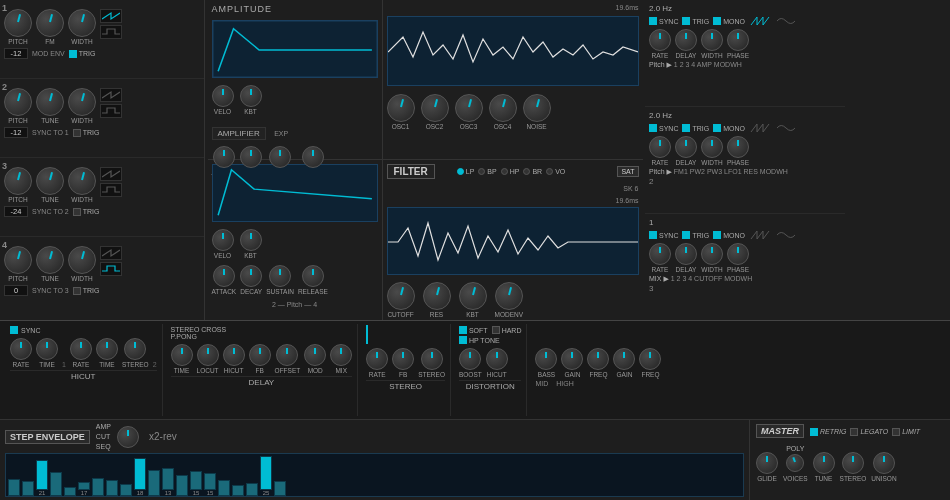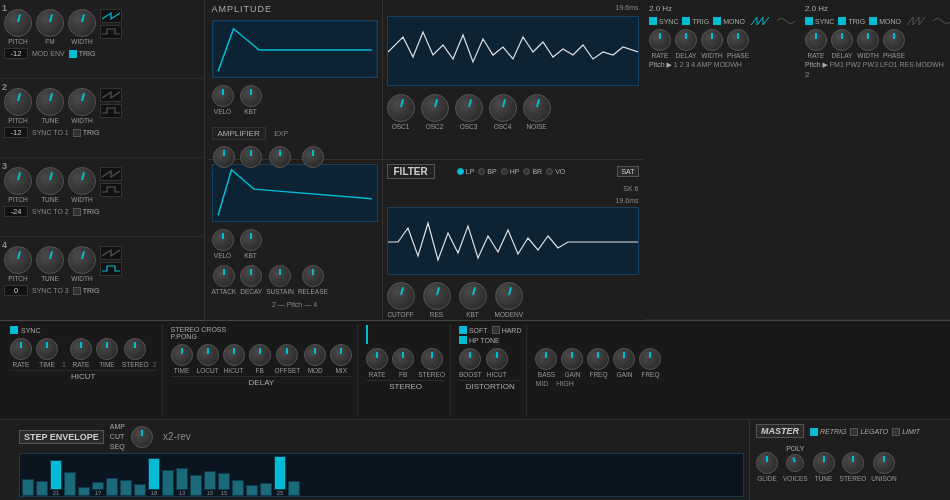--- a/index.html
+++ b/index.html
@@ -232,21 +232,22 @@
       padding: 4px;
       display: flex;
       flex-direction: column;
       gap: 3px;
     }
 
     
     .lfo-block {
       width: 200px;
       display: flex;
-      flex-direction: row;
+      flex-direction: column;
+      justify-content: center;
     }
 
     .lfo-unit {
       flex: 1;
       border-bottom: 1px solid #2a2a2a;
       padding: 4px;
     }
 
     
     .effects-row {
@@ -296,21 +297,20 @@
       color: #aaa;
       text-align: center;
       border-top: 1px solid #2a2a2a;
       margin-top: 2px;
       padding-top: 1px;
     }
 
     .bottom-row {
       height: 80px;
       display: flex;
-      margin-left: 14px;
     }
 
     .step-env-block {
       flex: 1;
       border-right: 1px solid #333;
       padding: 3px 5px;
       display: flex;
       flex-direction: column;
     }
 

